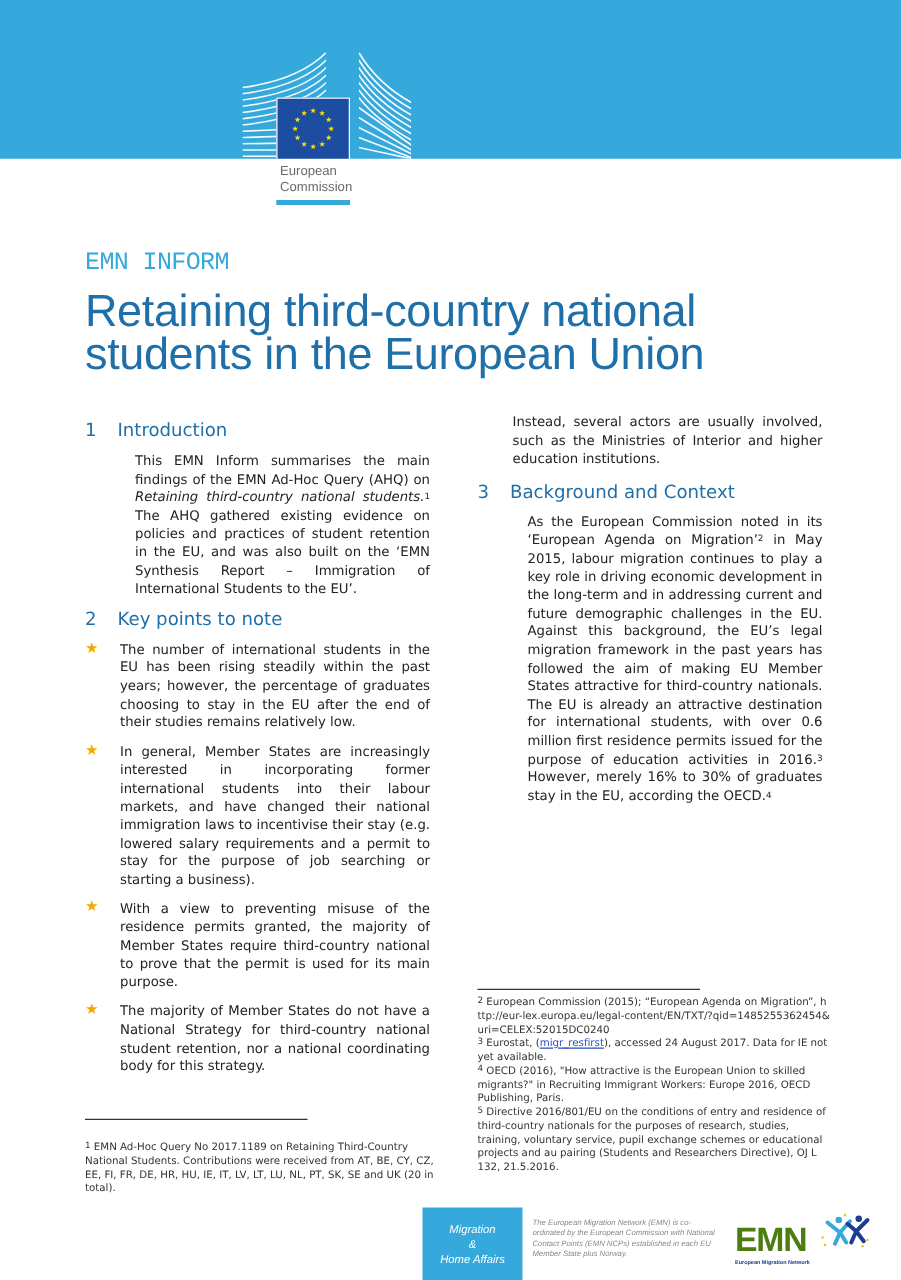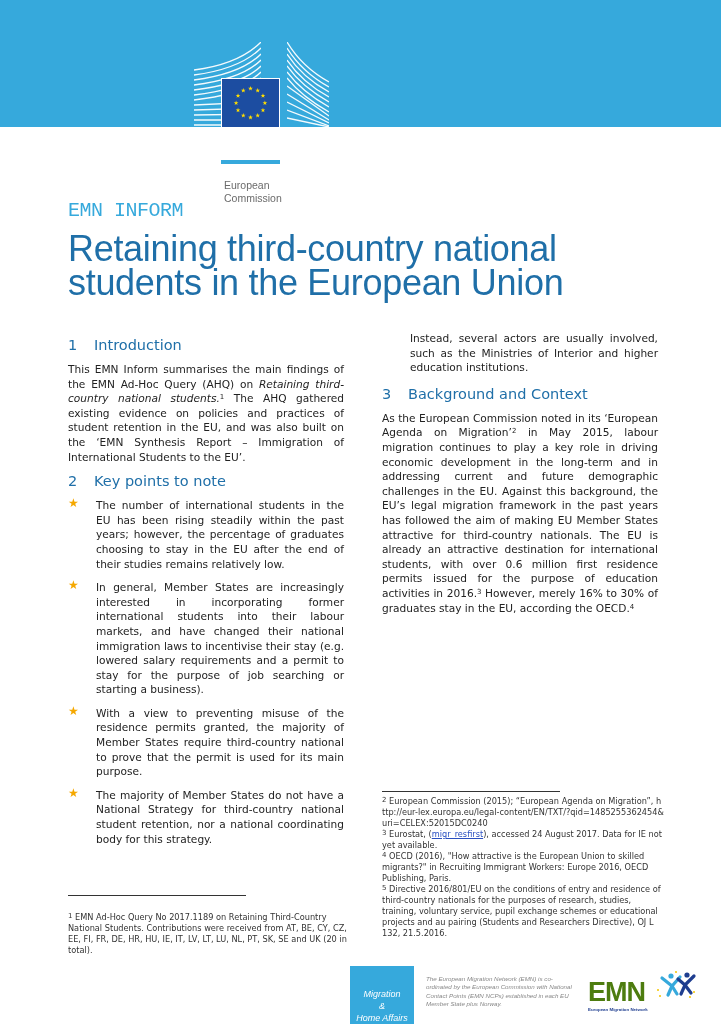--- a/index.html
+++ b/index.html
@@ -7,49 +7,49 @@
   body { position: relative; font-family: "DejaVu Sans", sans-serif; color: #222; }
 
   
   .banner { position: absolute; left: 0; top: 0; width: 721px; height: 127px; background: #36a9dc; }
   .bld { position: absolute; top: 42px; height: 85px; }
   .bld-left { left: 194px; width: 67px; }
   .bld-right { left: 287px; width: 42px; }
   .bld svg { width: 100%; height: 100%; display: block; }
   .flag { position: absolute; left: 221px; top: 78px; width: 59px; height: 50px; background: #1c4da1; border: 1px solid #ffffff; }
   .flag svg { width: 100%; height: 100%; display: block; }
-  .ec-text { position: absolute; left: 224px; top: 131px; font-family: "Liberation Sans", sans-serif; font-size: 10.5px; line-height: 12.5px; color: #6b6b6b; margin-top: 48px; }
+  .ec-text { position: absolute; left: 224px; top: 131px; font-family: "Liberation Sans", sans-serif; font-size: 10.5px; line-height: 12.5px; color: #6b6b6b; }
   .ec-underline { position: absolute; left: 221px; top: 160px; width: 59px; height: 4px; background: #36a9dc; }
 
   
   .series { position: absolute; left: 68px; top: 199px; font-family: Liberation Mono, monospace; font-size: 20px; color: #36a9dc; letter-spacing: -0.5px; }
   .title { position: absolute; left: 68px; top: 232px; width: 600px; font-family: "Liberation Sans", sans-serif; font-size: 36px; line-height: 34px; color: #1f6fa8; letter-spacing: -0.3px; }
 
   
   .col { position: absolute; font-size: 10.6px; line-height: 14.6px; color: #222; }
   .col-left { left: 68px; top: 336px; width: 276px; }
   .col-right { left: 382px; top: 331px; width: 276px; }
 
   h2.sec { font-family: "DejaVu Sans", sans-serif; font-weight: normal; font-size: 14.5px; color: #1f6fa8; display: flex; margin-bottom: 8px; line-height: 18px; }
   h2.sec .num { width: 26px; }
-  p.jus { text-align: justify; margin-bottom: 8px; }
+  p.jus { text-align: justify; margin-bottom: 8px; margin-left: 40px; }
 
   ul.stars { list-style: none; }
   ul.stars li { position: relative; padding-left: 28px; text-align: justify; margin-bottom: 9px; }
   ul.stars li .star { position: absolute; left: 0; top: -2px; color: #f5a800; font-size: 12px; }
 
   .indent { padding-left: 28px; text-align: justify; margin-bottom: 10px; }
 
   .fn-rule { position: absolute; height: 1px; background: #333; width: 178px; }
   .fn { position: absolute; font-size: 8.2px; line-height: 11px; color: #333; }
   .fn sup, .col sup { font-size: 7px; vertical-align: top; position: relative; top: -1px; }
   .fn a { color: #2a4fc0; text-decoration: underline; margin-top: 24px; }
 
   
-  .ft-box { position: absolute; left: 338px; top: 966px; width: 64px; height: 58px; background: #36a9dc; color: #ffffff; font-style: italic; font-size: 9px; line-height: 12px; text-align: center; padding-top: 22px; font-family: "Liberation Sans", sans-serif; margin-left: 12px; }
+  .ft-box { position: absolute; left: 338px; top: 966px; width: 80px; height: 58px; background: #36a9dc; color: #ffffff; font-style: italic; font-size: 9px; line-height: 12px; text-align: center; padding-top: 11px; font-family: "Liberation Sans", sans-serif; }
   .ft-text { position: absolute; left: 426px; top: 975px; width: 150px; font-style: italic; font-size: 6.2px; line-height: 8.3px; color: #888; font-family: "Liberation Sans", sans-serif; }
   .emn-logo { position: absolute; left: 588px; top: 970px; width: 110px; height: 45px; }
   .emn-word { position: absolute; left: 0; top: 8px; font-family: "Liberation Sans", sans-serif; font-weight: bold; font-size: 27px; color: #4d7c0f; letter-spacing: -1px; line-height: 28px; }
   .emn-sub { position: absolute; left: 0; top: 37px; font-size: 4.4px; color: #1e3d8f; font-family: "Liberation Sans", sans-serif; font-weight: bold; white-space: nowrap; }
   .emn-figs { position: absolute; left: 66px; top: 0; width: 44px; height: 30px; }
 </style>
 </head>
 <body>
 
 <div class="banner"></div>

